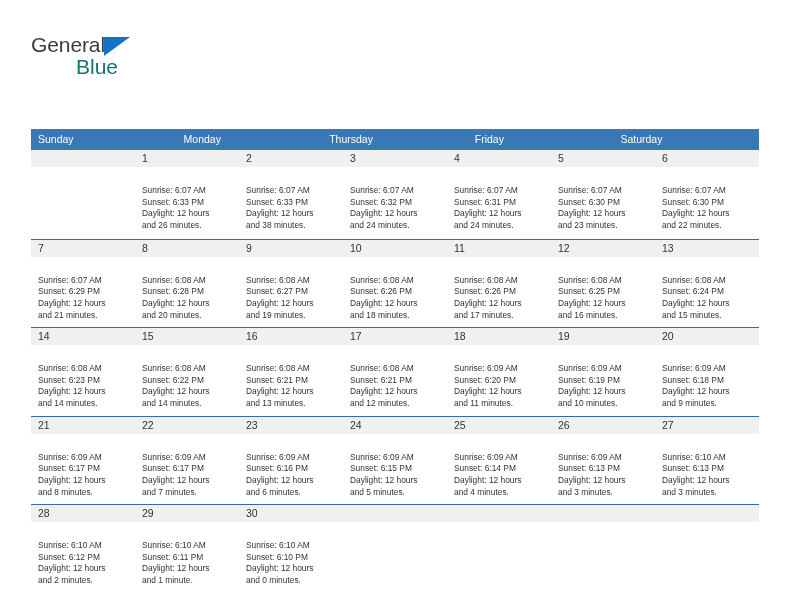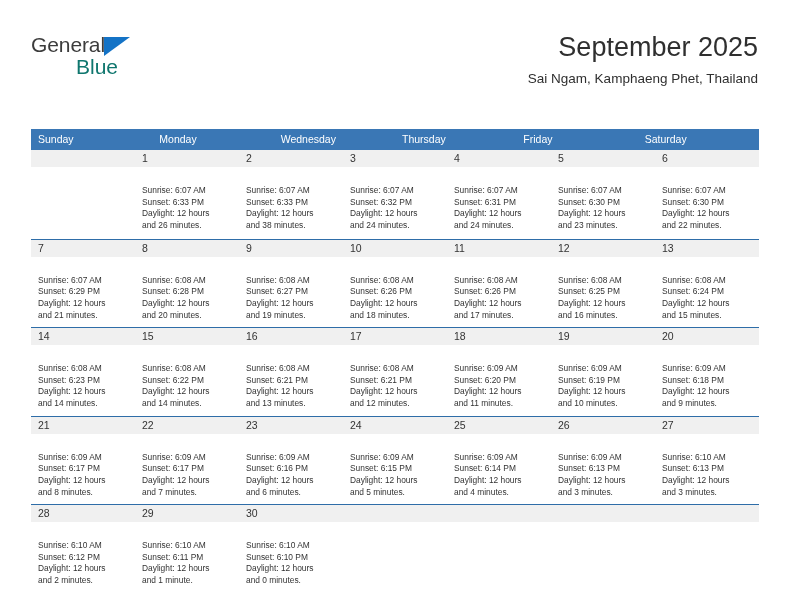--- a/index.html
+++ b/index.html
@@ -170,32 +170,27 @@
 
   <div class="topbar">
 
     <div class="logo">
       <div class="logo-line1">
         <span class="logo-word-general">General</span><span class="logo-triangle"></span>
       </div>
       <div class="logo-line2">Blue</div>
     </div>
 
-    <div class="title-block">
-      <div class="cal-title">September 2025</div>
-      <div class="cal-subtitle">Sai Ngam, Kamphaeng Phet, Thailand</div>
-    </div>
 
   </div>
 
   <div class="calendar">
     <div class="weekdays" id="weekday-header">
         <div class="weekday">Sunday</div>
         <div class="weekday">Monday</div>
-        <div class="weekday">Wednesday</div>
         <div class="weekday">Thursday</div>
         <div class="weekday">Friday</div>
         <div class="weekday">Saturday</div>
       </div>
     <div id="week-rows">
         <div class="week">
           <div class="day empty">
             <div class="day-number-band"></div>
             <div class="day-body"></div>
           </div>

